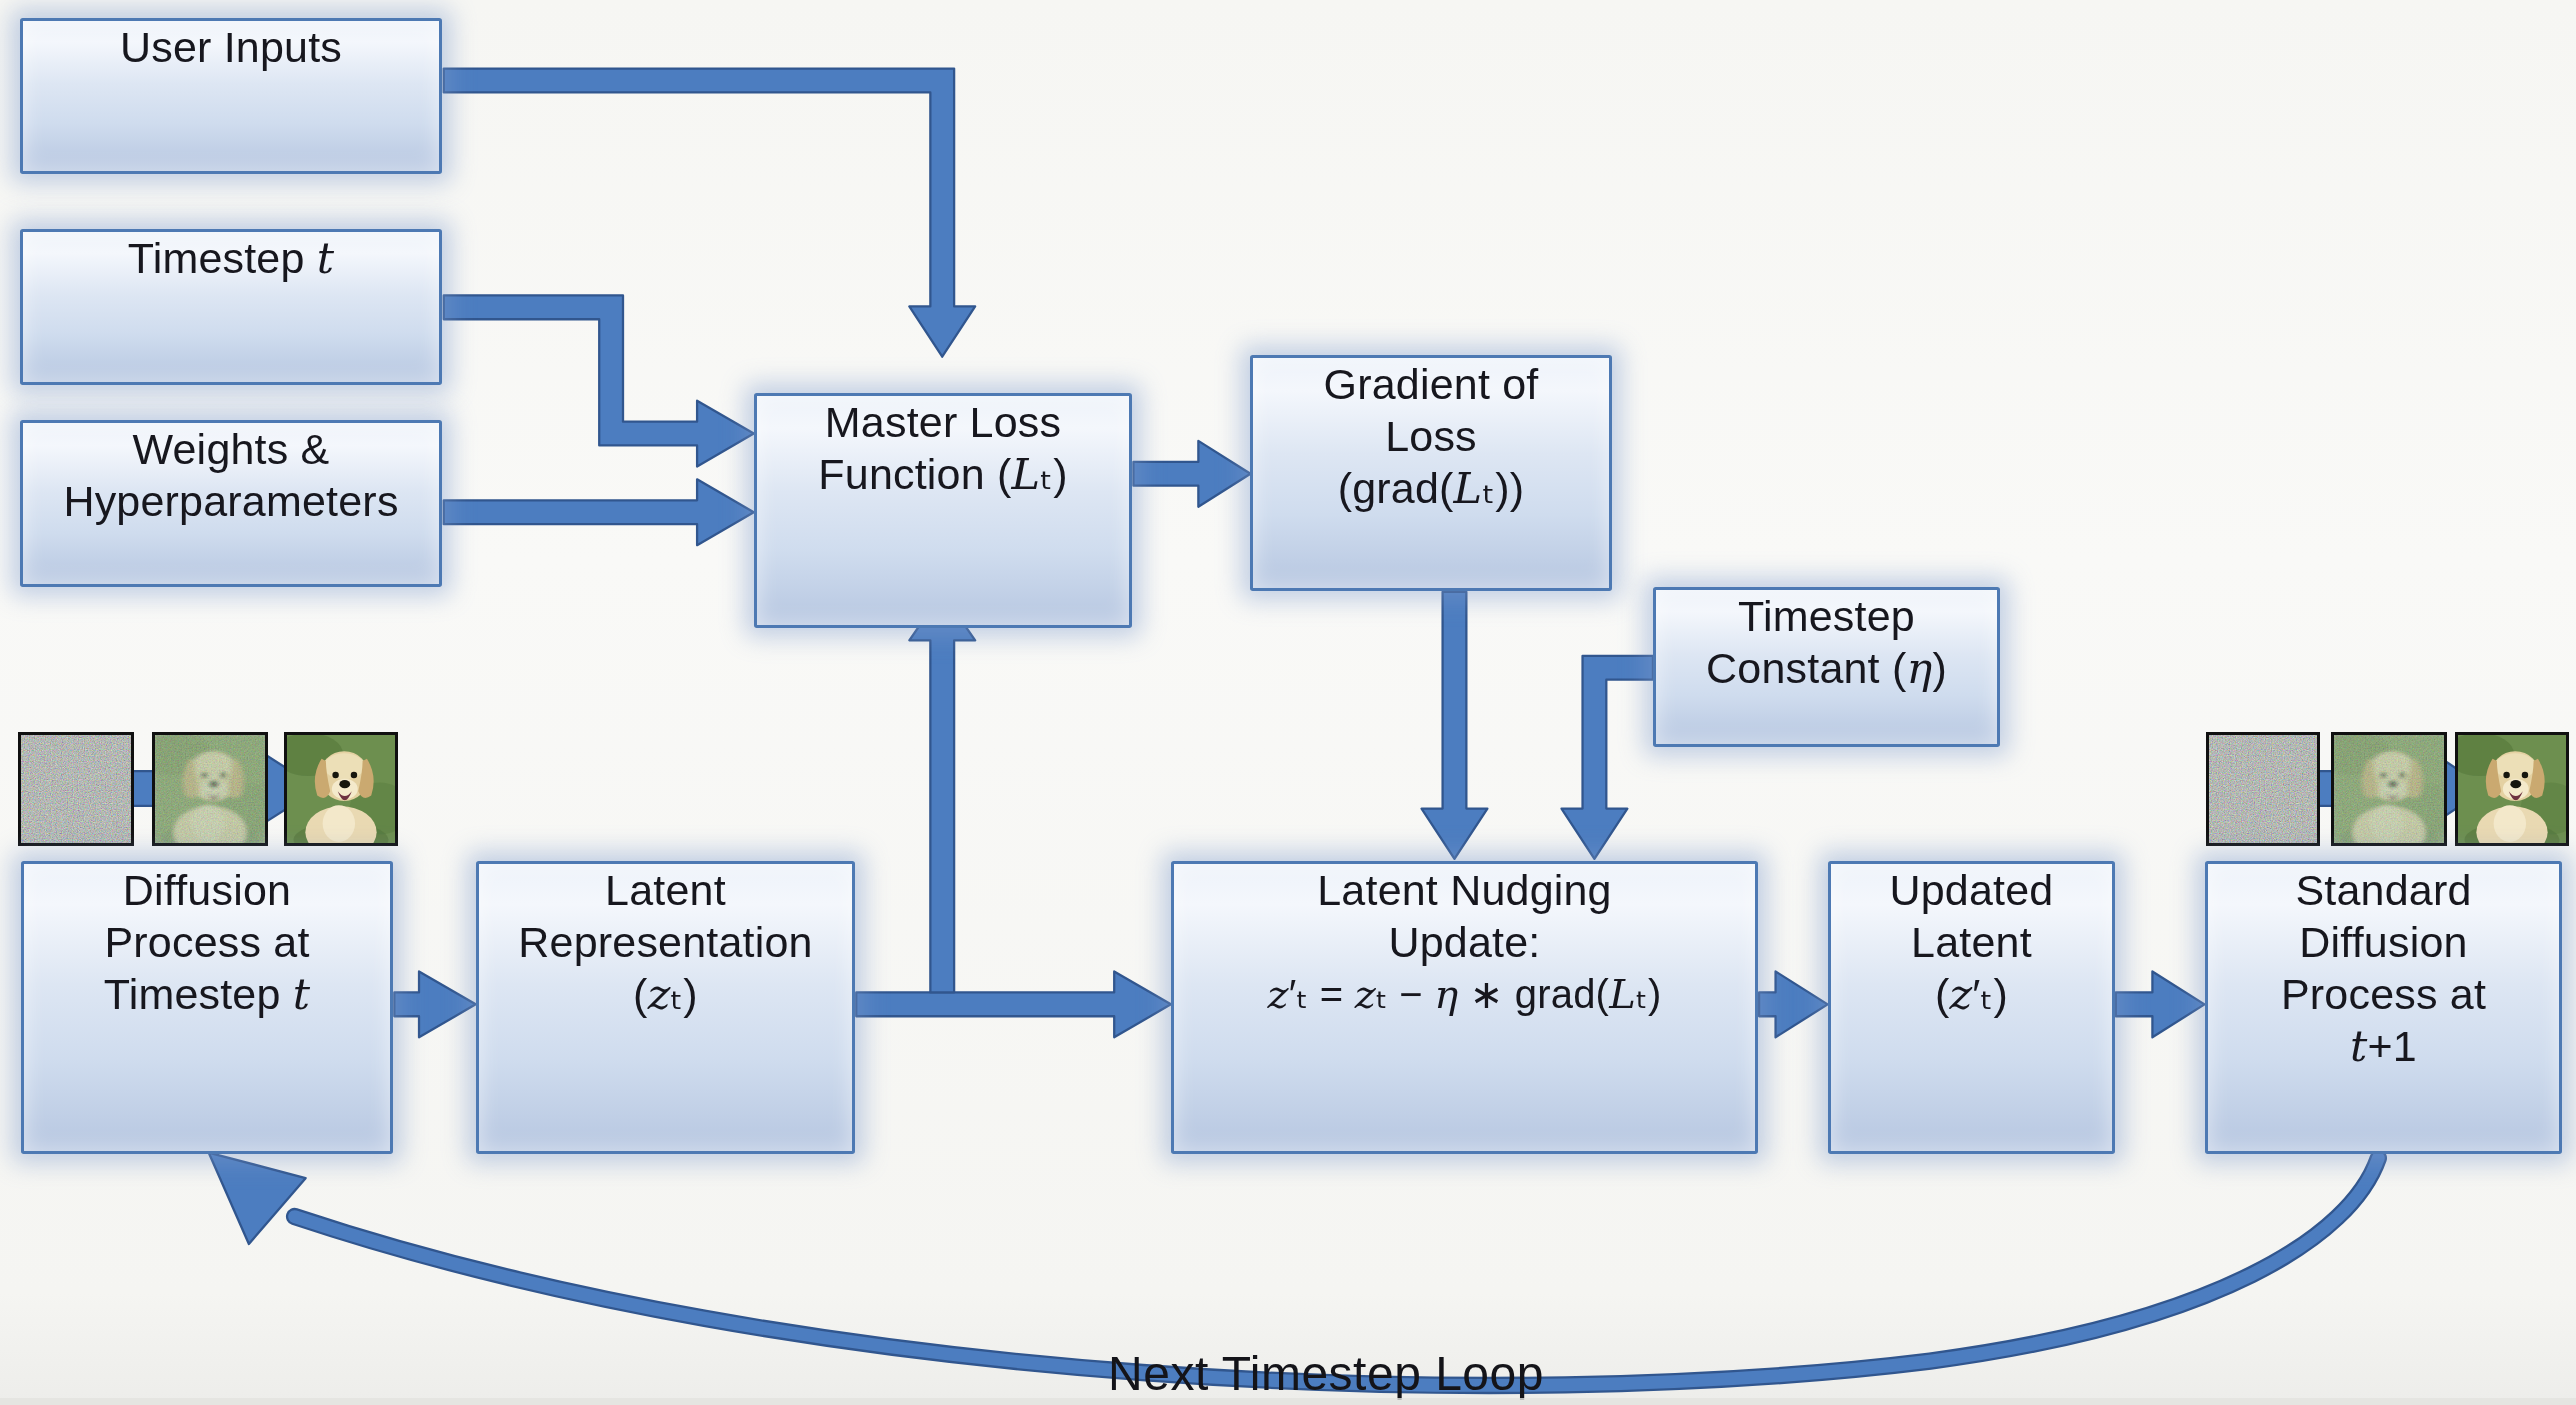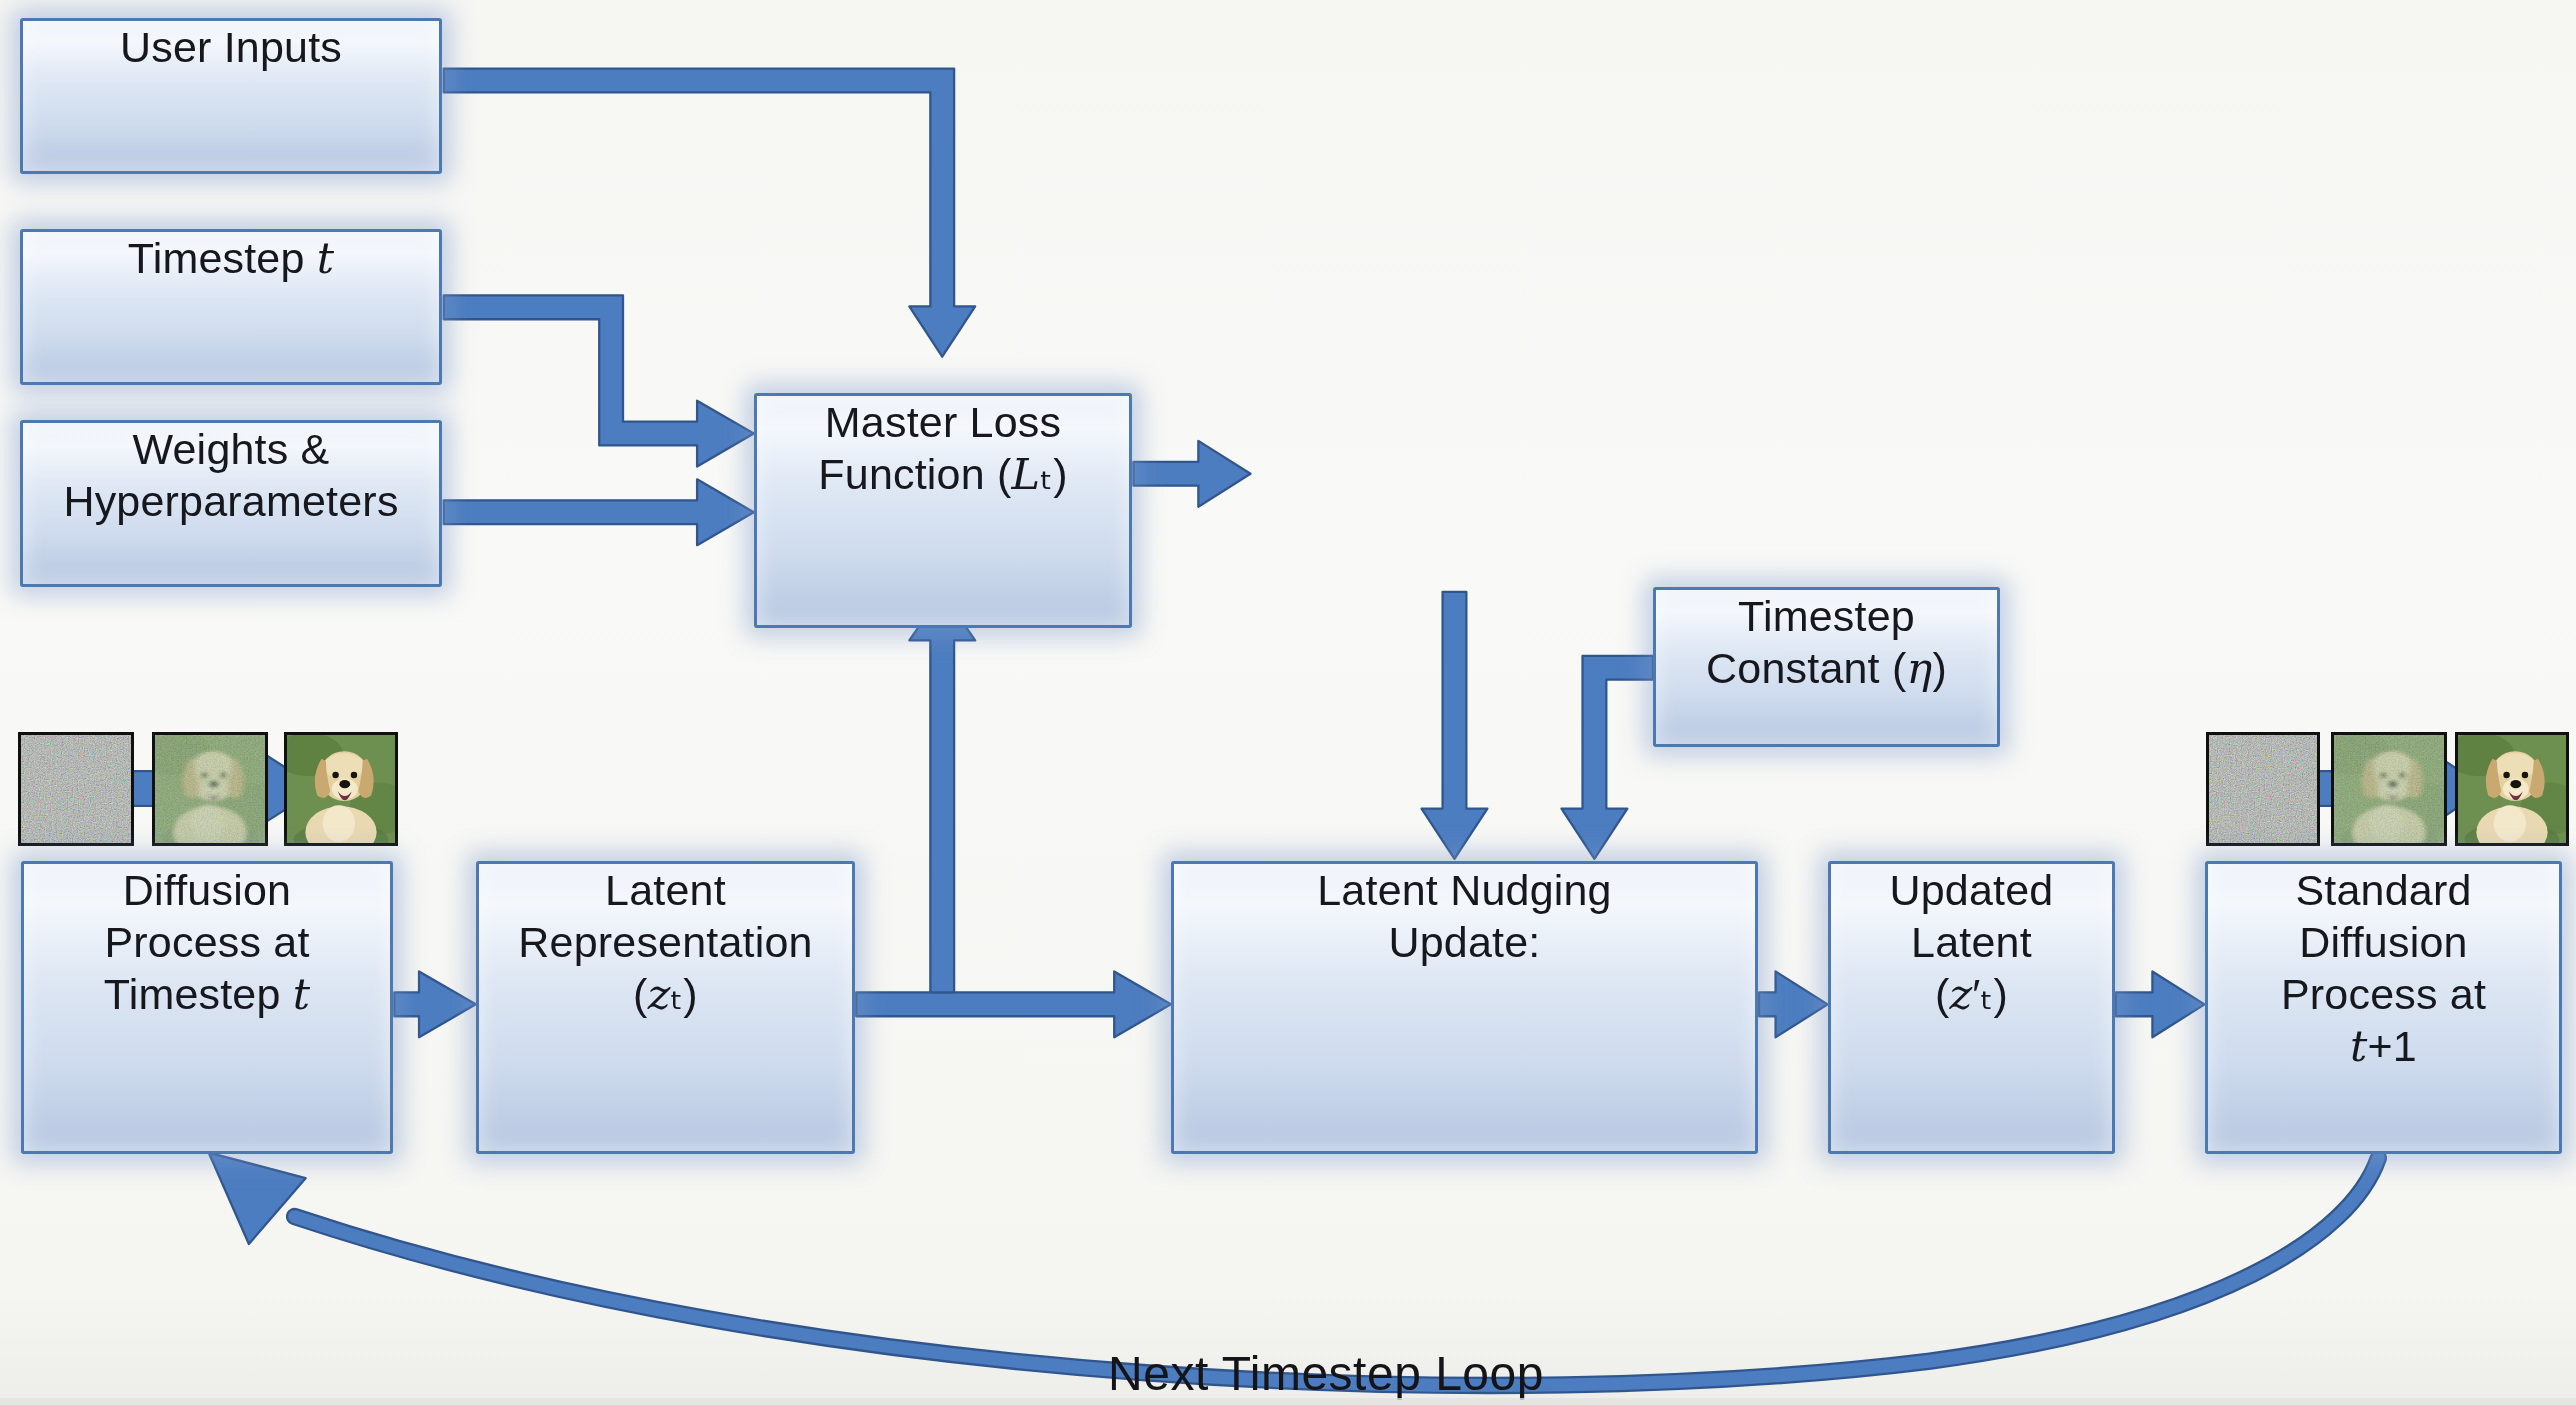--- a/index.html
+++ b/index.html
@@ -130,20 +130,25 @@
   <div class="box" style="left:20px;top:420px;width:416px;height:161px;">
     <div class="bline">Weights &amp;</div>
     <div class="bline">Hyperparameters</div>
   </div>
 
   <div class="box" style="left:754px;top:357px;width:372px;height:229px;margin-top:36px;">
     <div class="bline">Master Loss</div>
     <div class="bline">Function (<i class="m">L</i>ₜ)</div>
   </div>
 
+  <div class="box" style="left:1250px;top:355px;width:356px;height:230px;">
+    <div class="bline">Gradient of</div>
+    <div class="bline">Loss</div>
+    <div class="bline">(grad(<i class="m">L</i>ₜ))</div>
+  </div>
 
   <div class="box" style="left:1653px;top:587px;width:341px;height:154px;">
     <div class="bline">Timestep</div>
     <div class="bline">Constant (<i class="m">η</i>)</div>
   </div>
 
   <div class="box" style="left:21px;top:861px;width:366px;height:287px;">
     <div class="bline">Diffusion</div>
     <div class="bline">Process at</div>
     <div class="bline">Timestep <i class="m">t</i></div>
@@ -151,20 +156,21 @@
 
   <div class="box" style="left:476px;top:861px;width:373px;height:287px;">
     <div class="bline">Latent</div>
     <div class="bline">Representation</div>
     <div class="bline">(<i class="m">z</i>ₜ)</div>
   </div>
 
   <div class="box" style="left:1171px;top:861px;width:581px;height:287px;">
     <div class="bline">Latent Nudging</div>
     <div class="bline">Update:</div>
+    <div class="bline eq"><i class="m">z</i>′ₜ = <i class="m">z</i>ₜ − <i class="m">η</i> ∗ grad(<i class="m">L</i>ₜ)</div>
   </div>
 
   <div class="box" style="left:1828px;top:861px;width:281px;height:287px;">
     <div class="bline">Updated</div>
     <div class="bline">Latent</div>
     <div class="bline">(<i class="m">z</i>′ₜ)</div>
   </div>
 
   <div class="box" style="left:2205px;top:861px;width:351px;height:287px;">
     <div class="bline">Standard</div>

